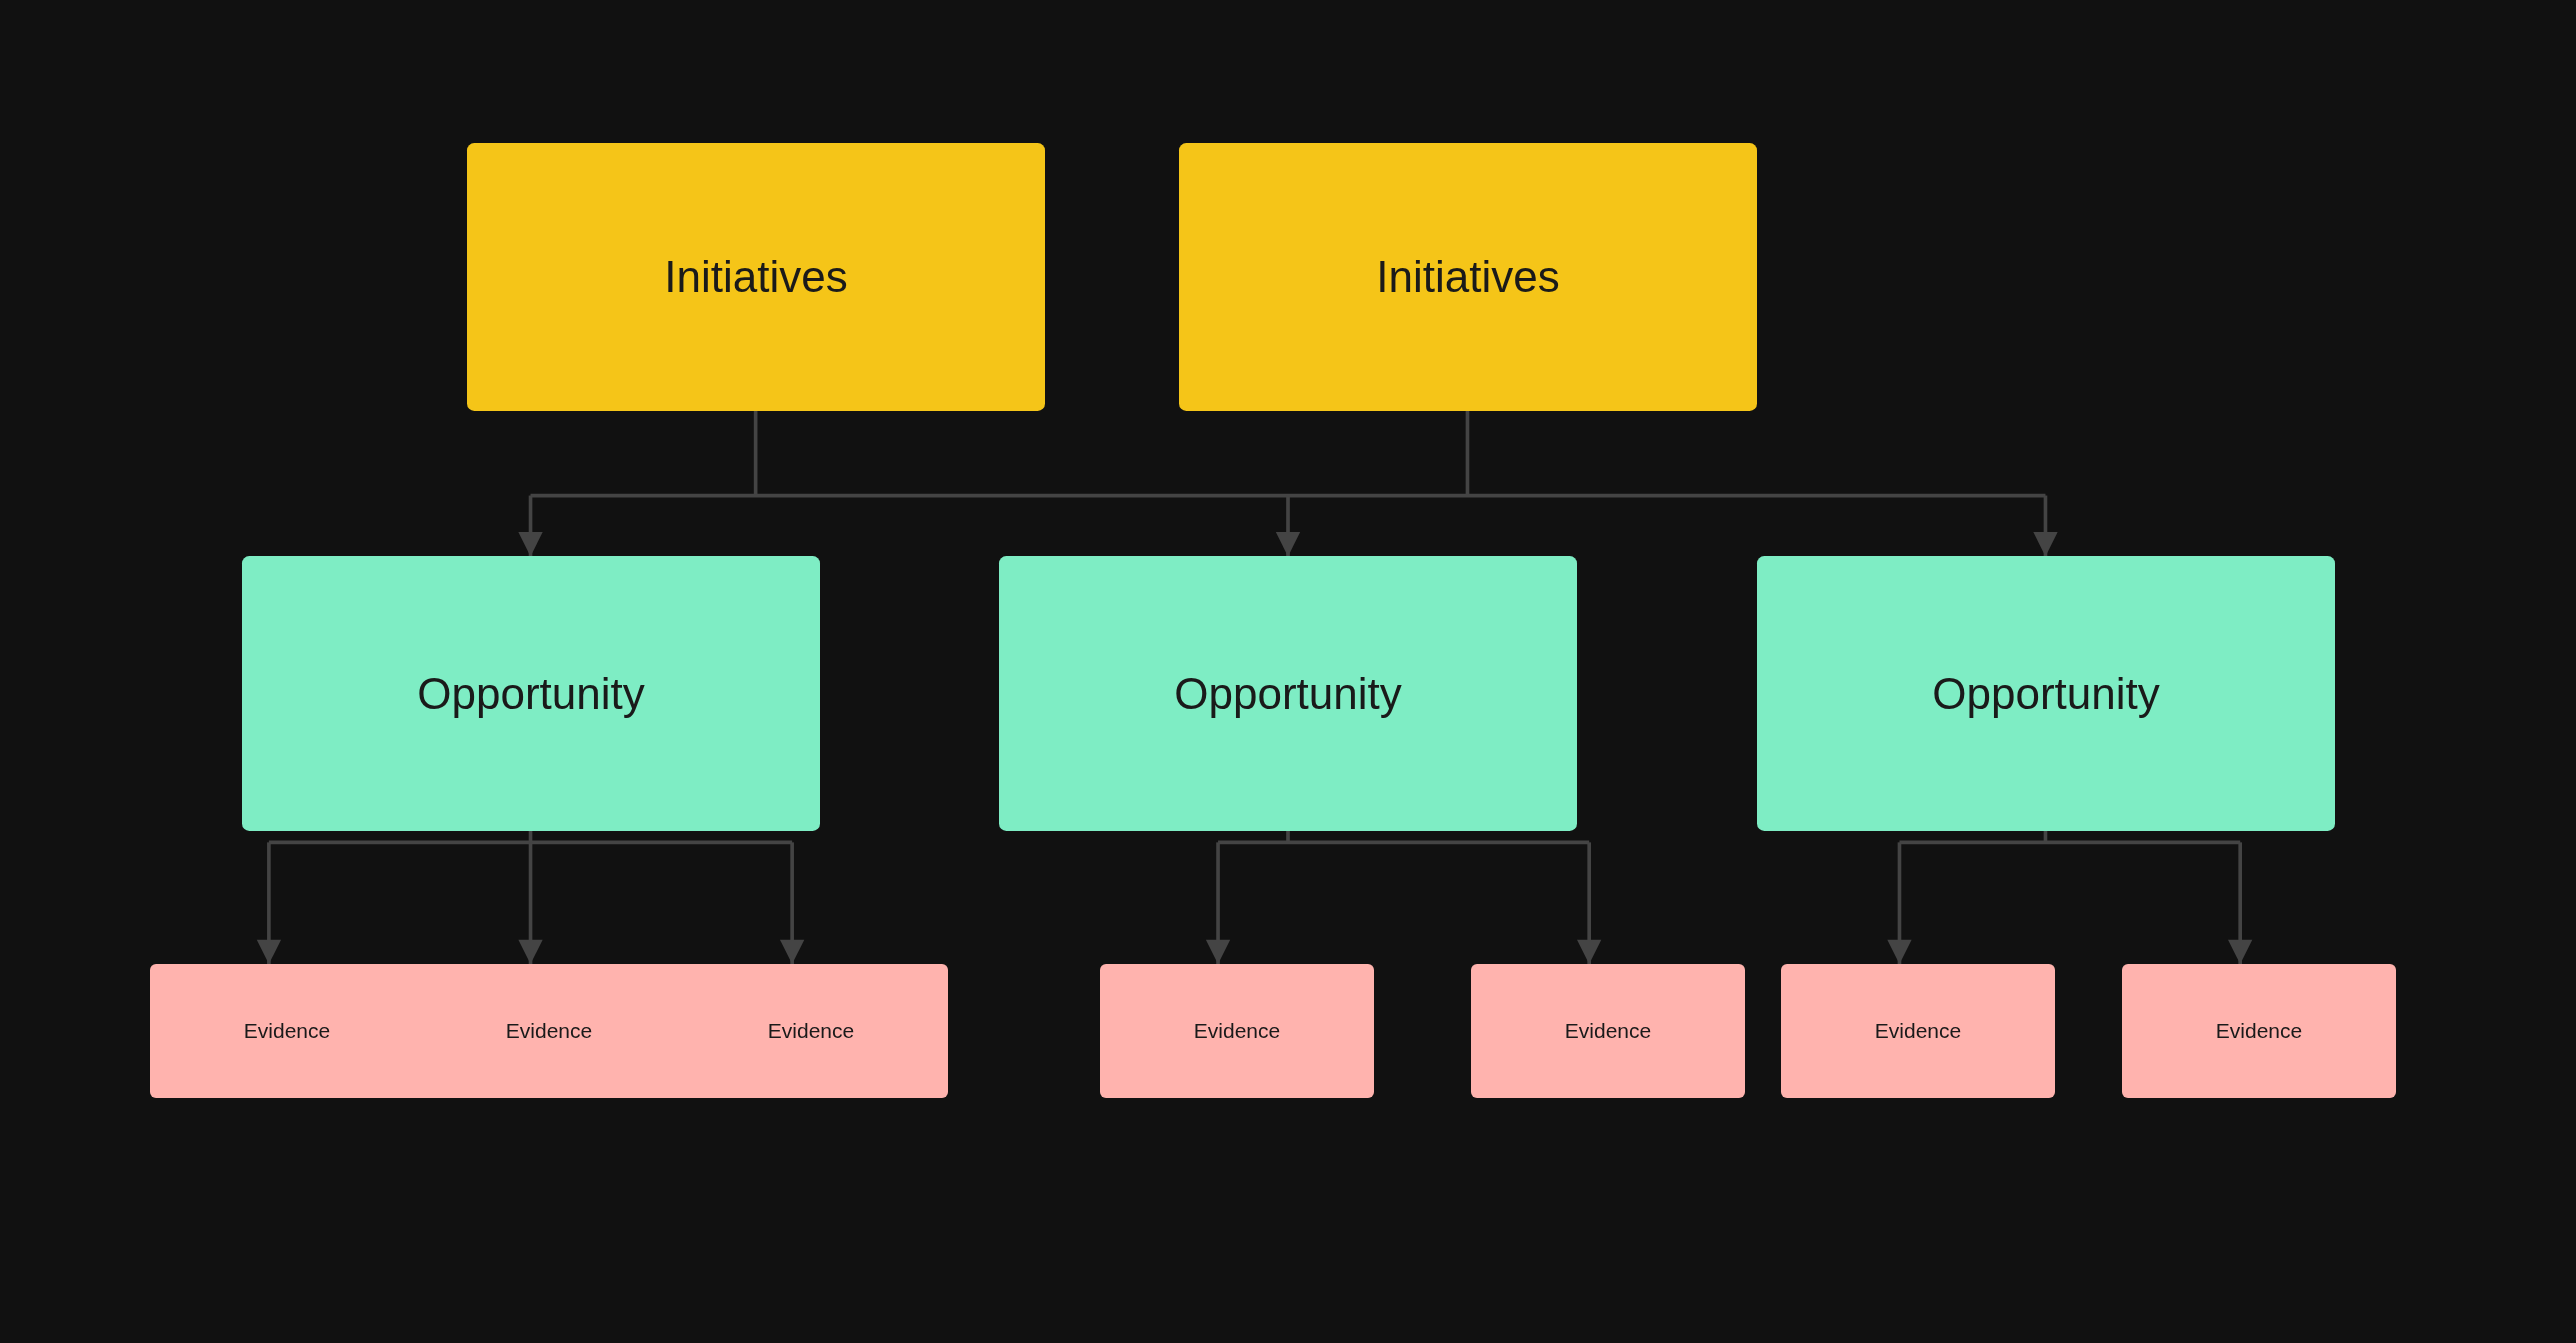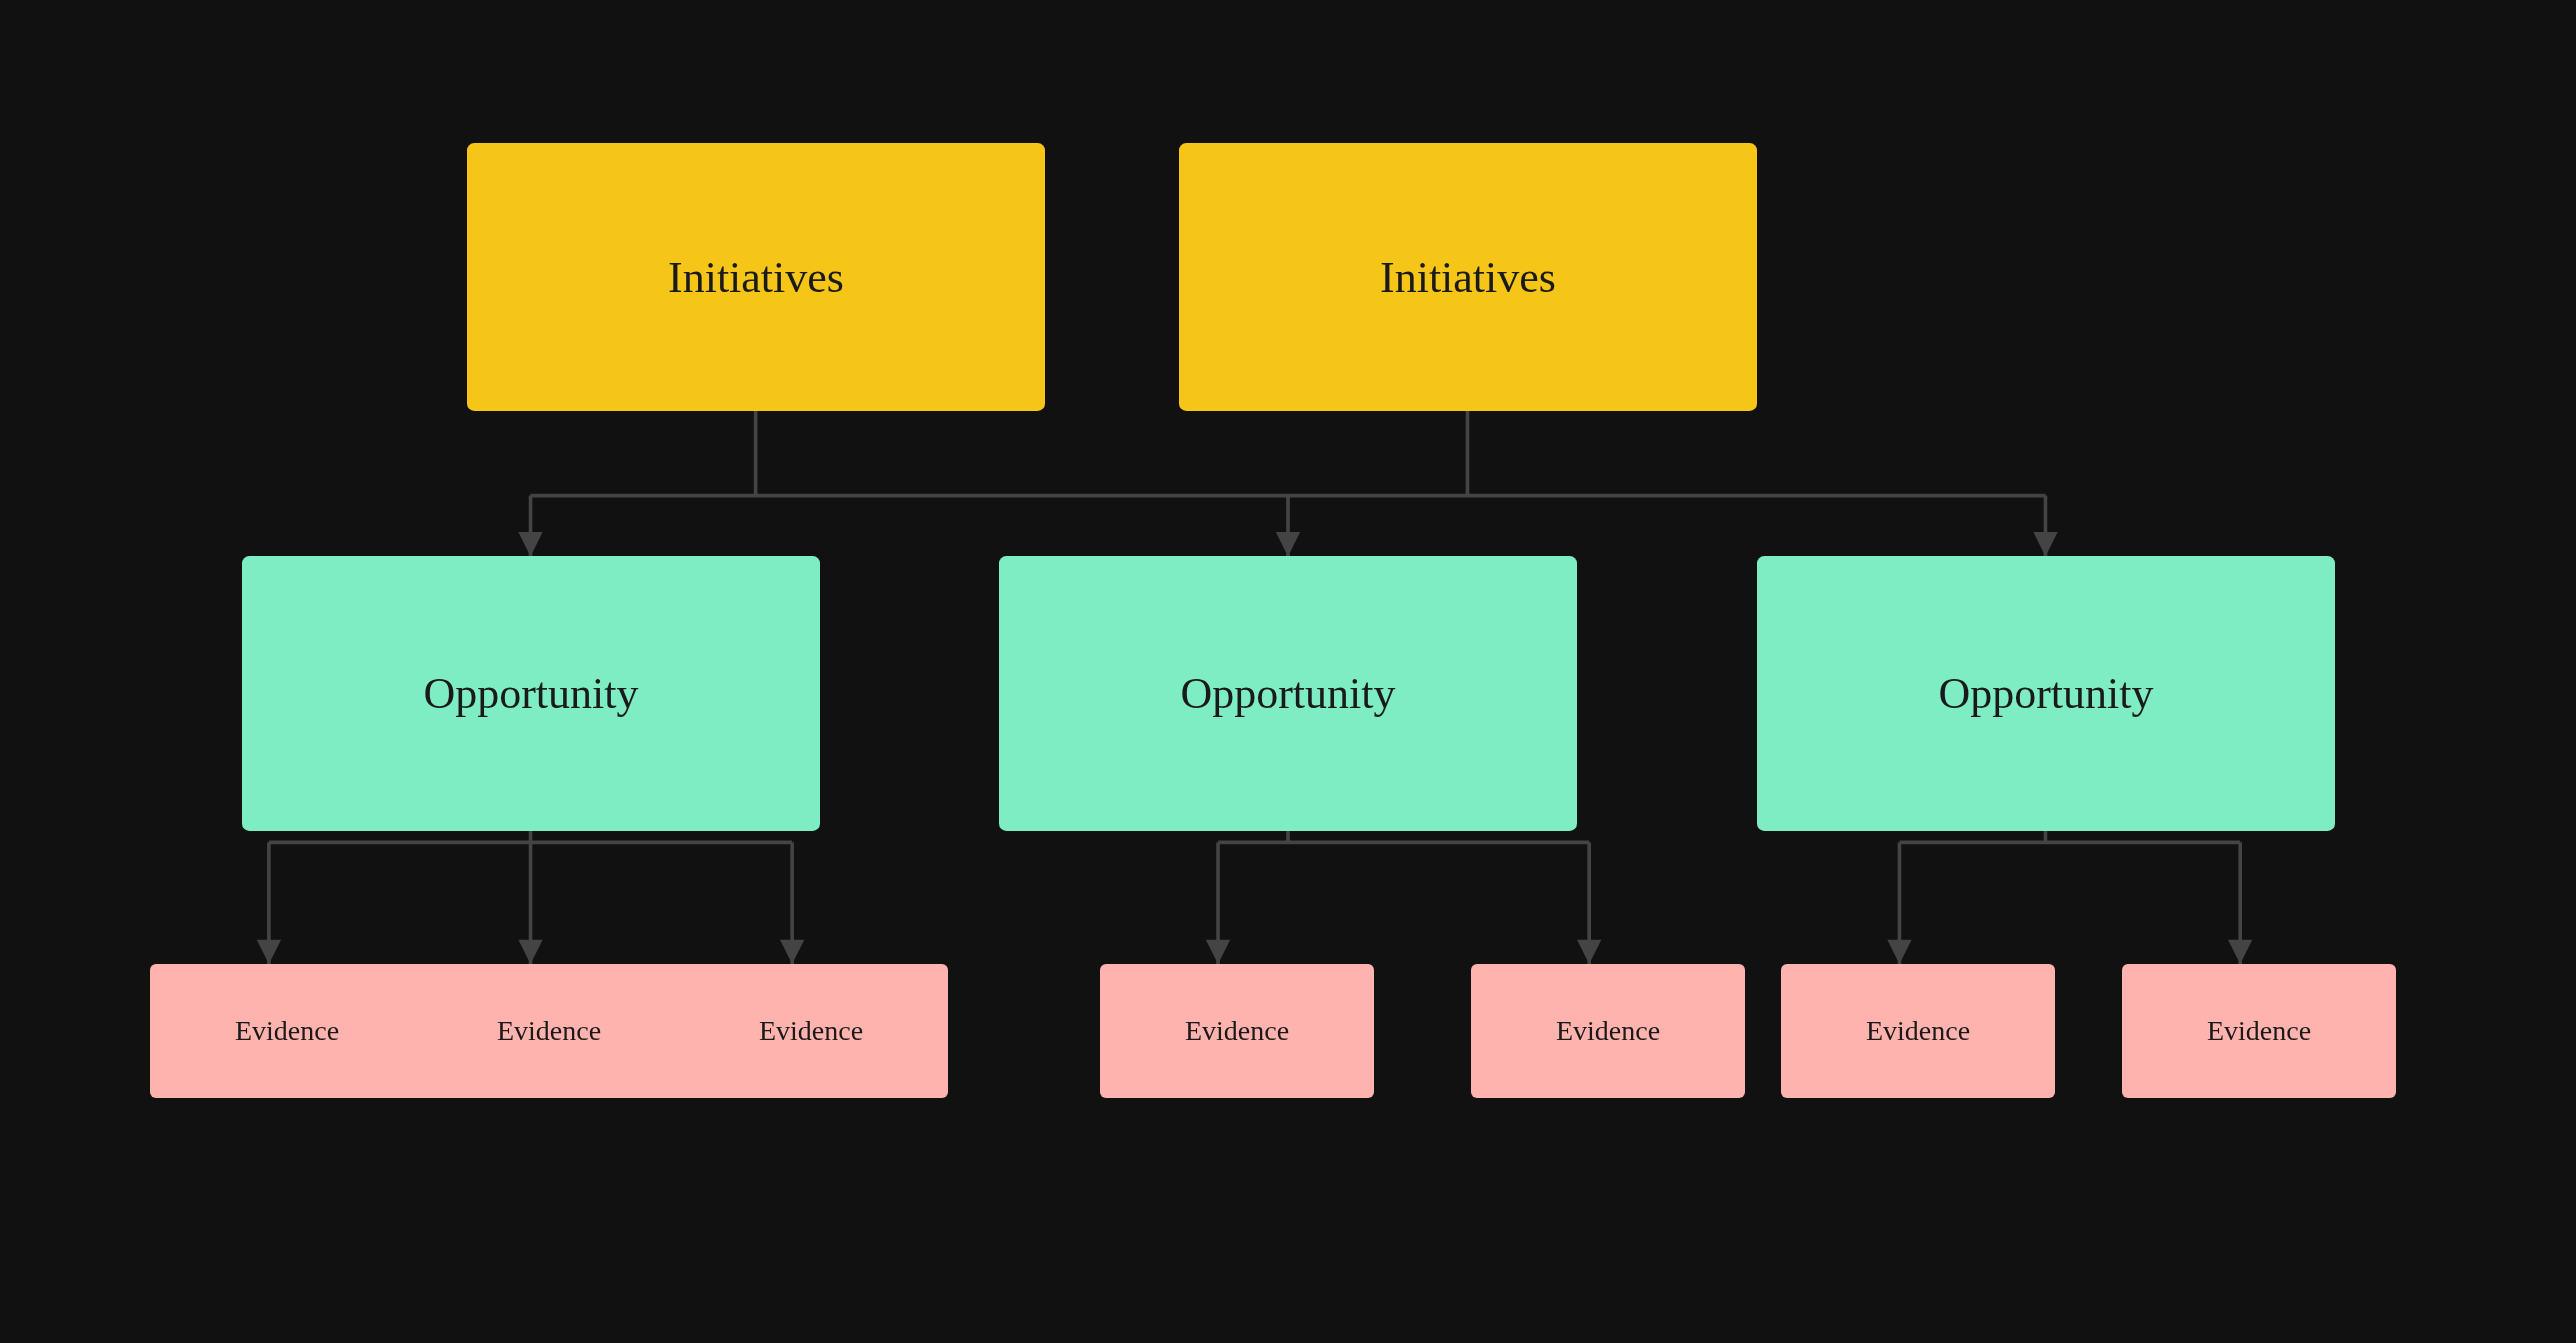--- a/index.html
+++ b/index.html
@@ -11,21 +11,20 @@
       display: flex;
       align-items: center;
       justify-content: center;
       font-family: 'Arial', sans-serif;
     }
 
     .diagram {
       position: relative;
       width: 2312px;
       height: 1156px;
-      font-family: Liberation Serif, serif;
     }
 
     svg.connectors {
       position: absolute;
       top: 0; left: 0;
       width: 100%;
       height: 100%;
       pointer-events: none;
     }
 
@@ -49,21 +48,21 @@
     .node-opportunity {
       background: #7EEDC4;
       width: 578px;
       height: 275px;
     }
 
     .node-evidence {
       background: #FFB3AE;
       width: 274px;
       height: 134px;
-      font-size: 28px;
+      font-size: 21px;
       border-radius: 6px;
     }
 
     
     
     #init1 { left: 335px; top: 49px; }
     #init2 { left: 1047px; top: 49px; }
 
     
     #opp1 { left: 110px; top: 462px; }

